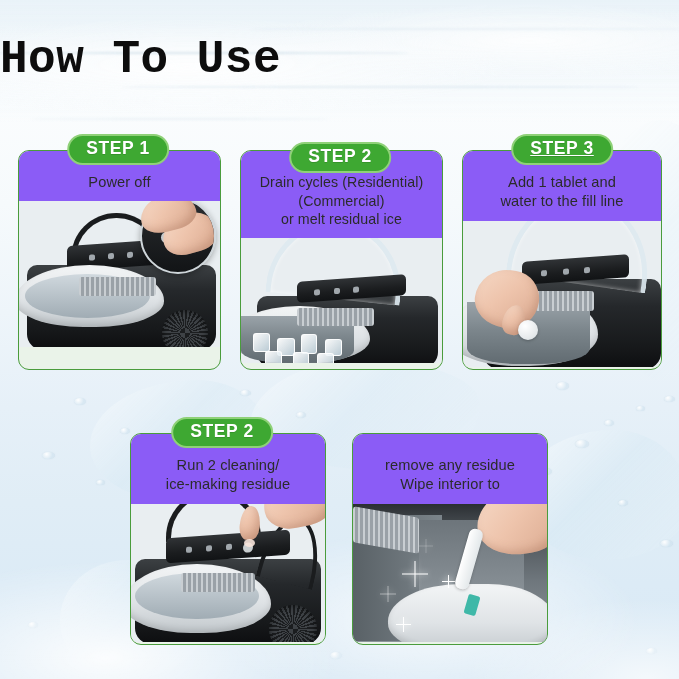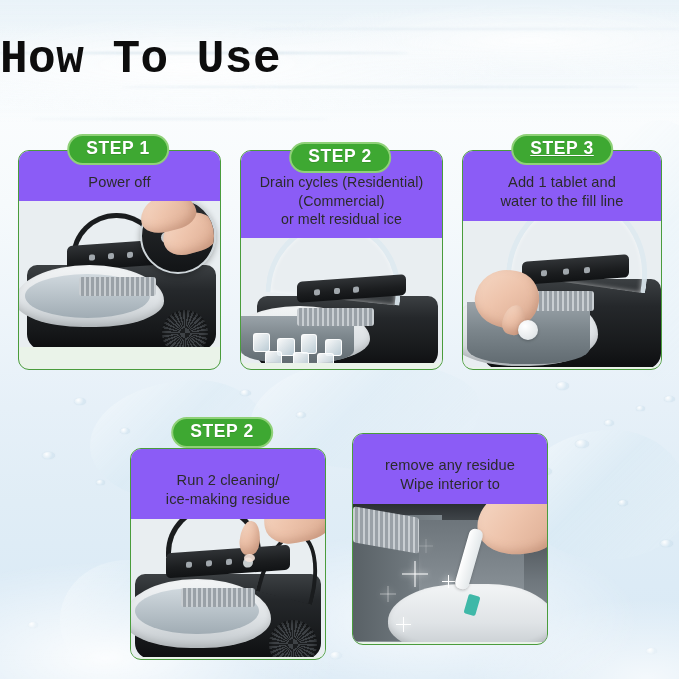--- a/index.html
+++ b/index.html
@@ -388,21 +388,21 @@
         <div class="basin" style="left:2%;top:56%;width:62%;height:42%;"></div>
         <div class="grille" style="left:30%;top:48%;width:36%;height:14%;"></div>
         <div class="finger" style="left:6%;top:34%;width:64px;height:58px;transform:rotate(8deg);border-radius:50% 42% 46% 52% / 54% 48% 52% 46%;"></div>
         <div class="finger" style="left:20%;top:58%;width:22px;height:30px;transform:rotate(14deg);"></div>
         <div class="tablet" style="left:28%;top:68%;width:20px;height:20px;"></div>
       </div>
     </div>
   </div>
 
   <div class="badge" style="left:222px; top:417px;">STEP 2</div>
-  <div class="card" style="left:130px; top:448px; width:196px; height:212px;">
+  <div class="card" style="left:130px; top:433px; width:196px; height:212px;">
     <div class="card-caption">
       <div>Run 2 cleaning/</div>
       <div>ice-making residue</div>
     </div>
     <div class="card-photo" style="height:138px;">
       <div class="machine">
         <div class="body-black" style="left:2%;top:40%;width:96%;height:62%;"></div>
         <div class="handle" style="left:18%; top:-10%; width:44%; height:34%;"></div>
         <div class="handle" style="right:2%; top:10%; width:26%; height:46%; transform:rotate(14deg); border-width:4px;"></div>
         <div class="panel" style="left:18%;top:22%;width:64%;height:18%;">

